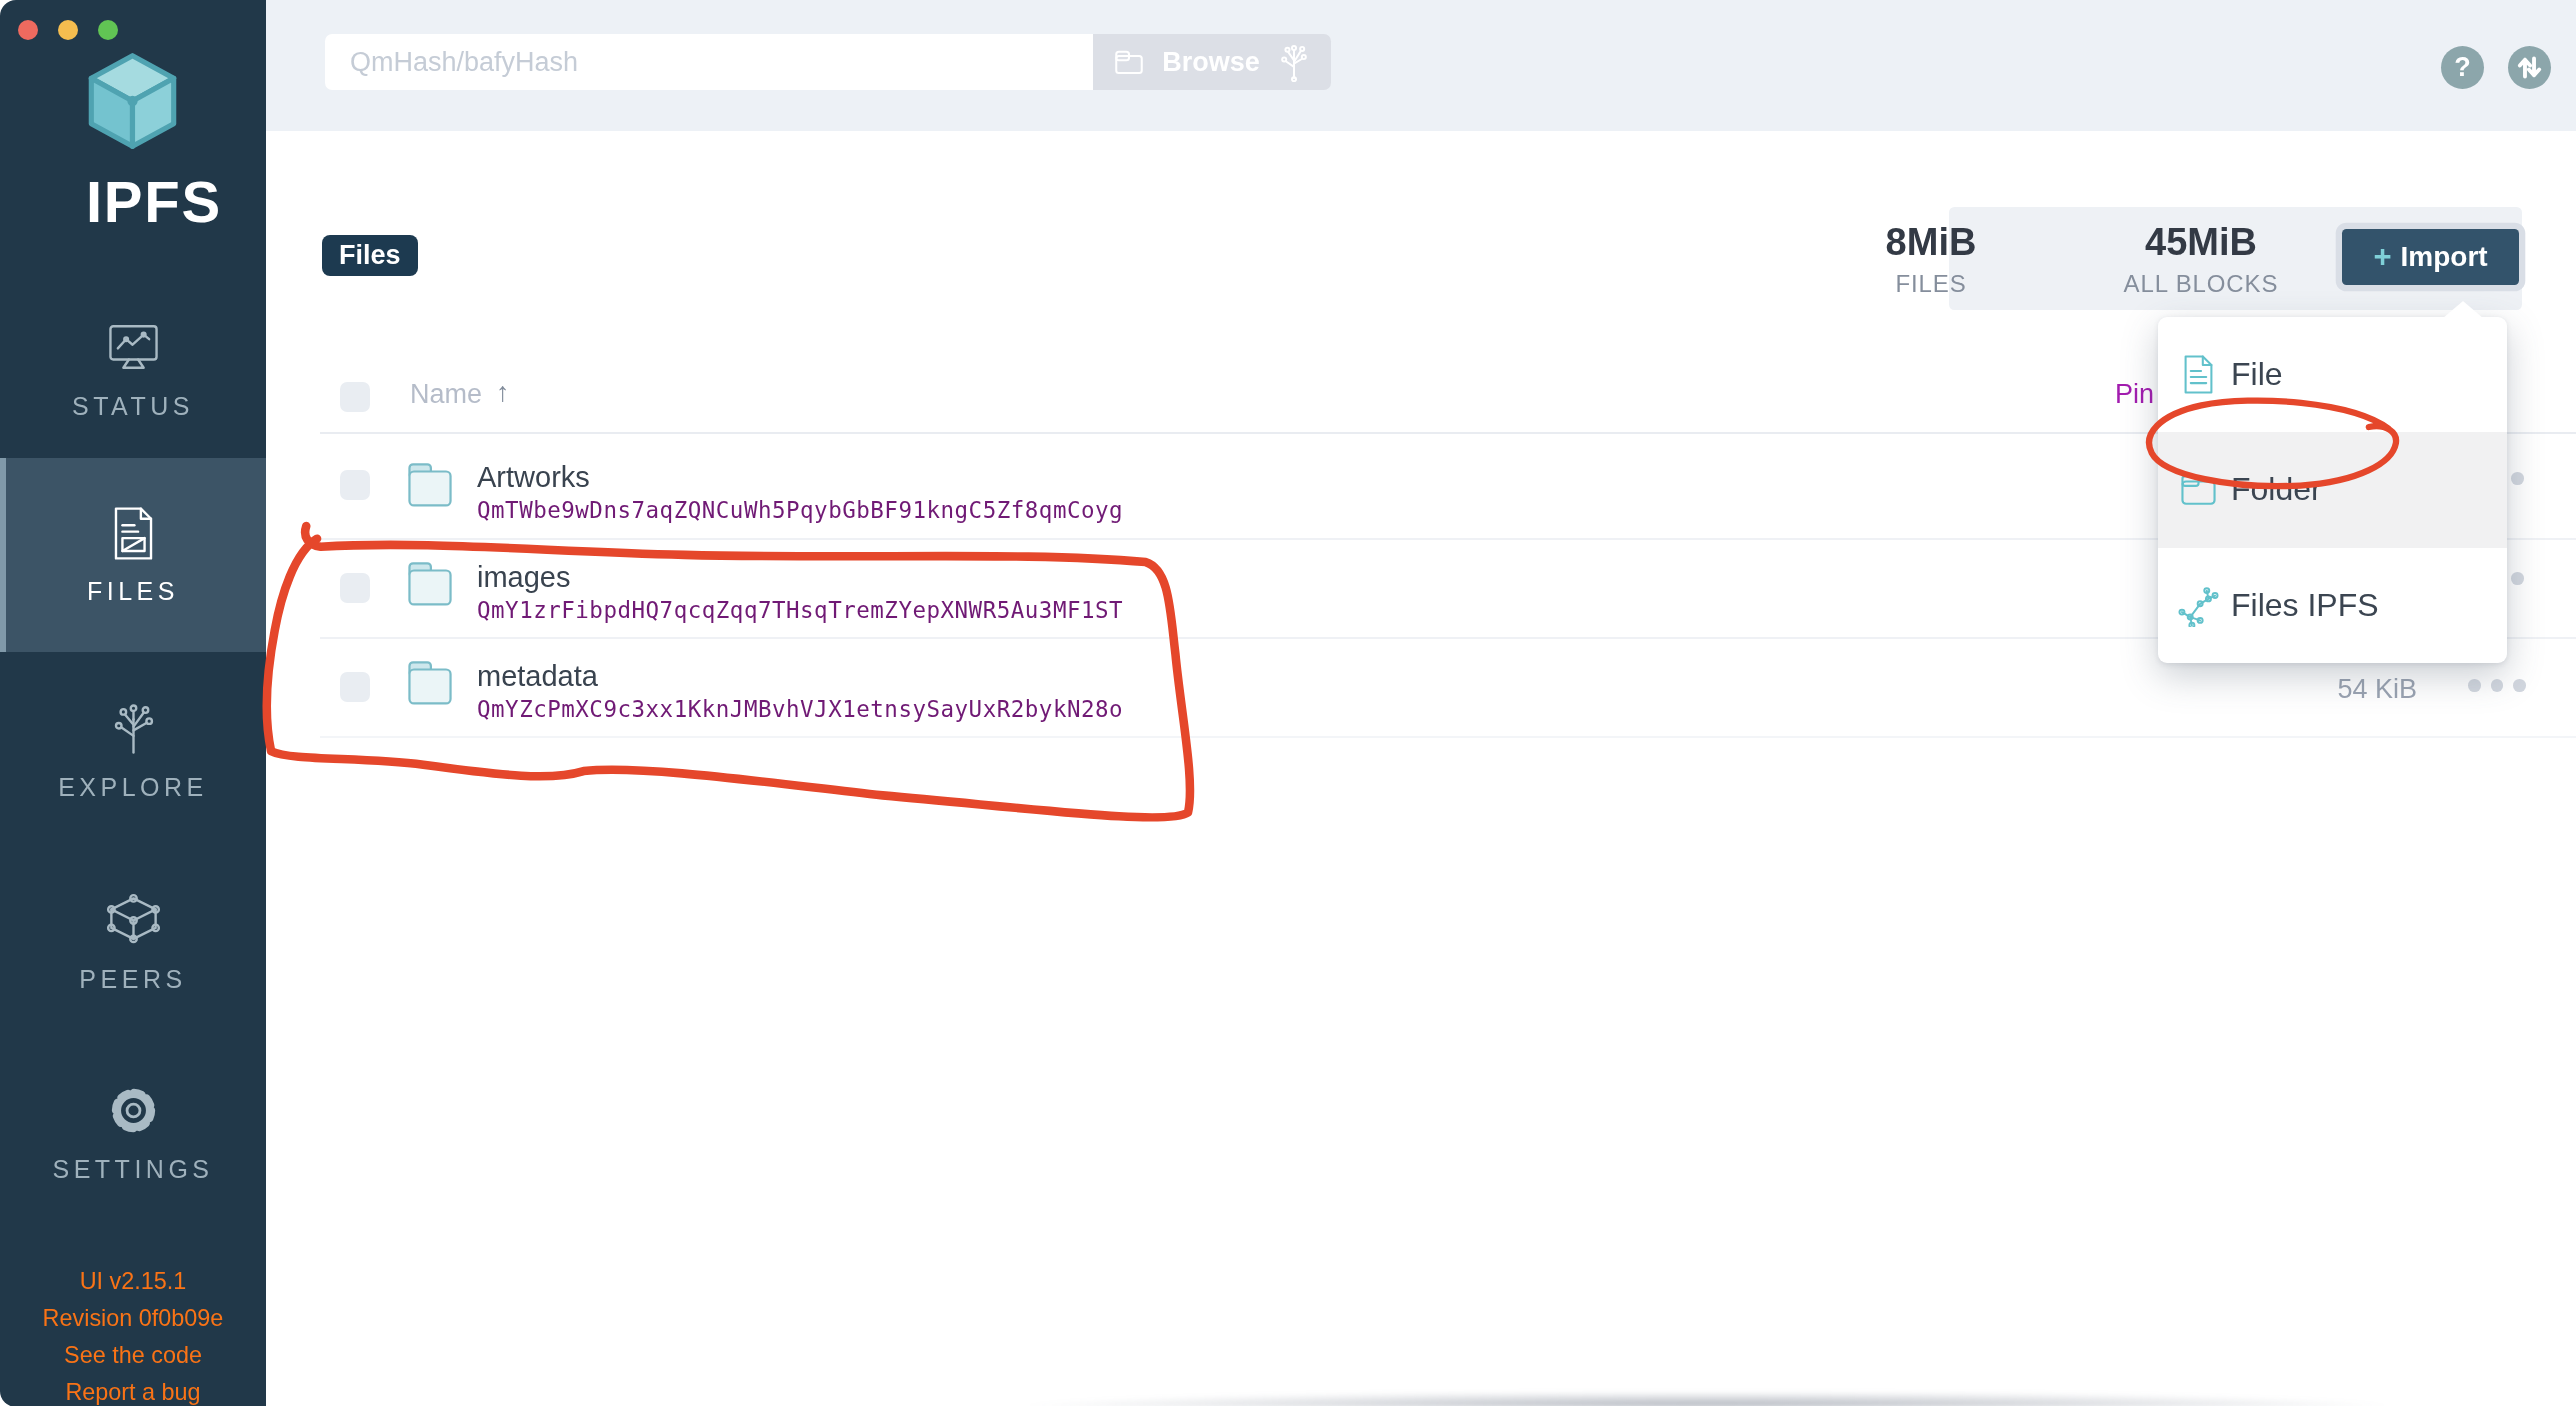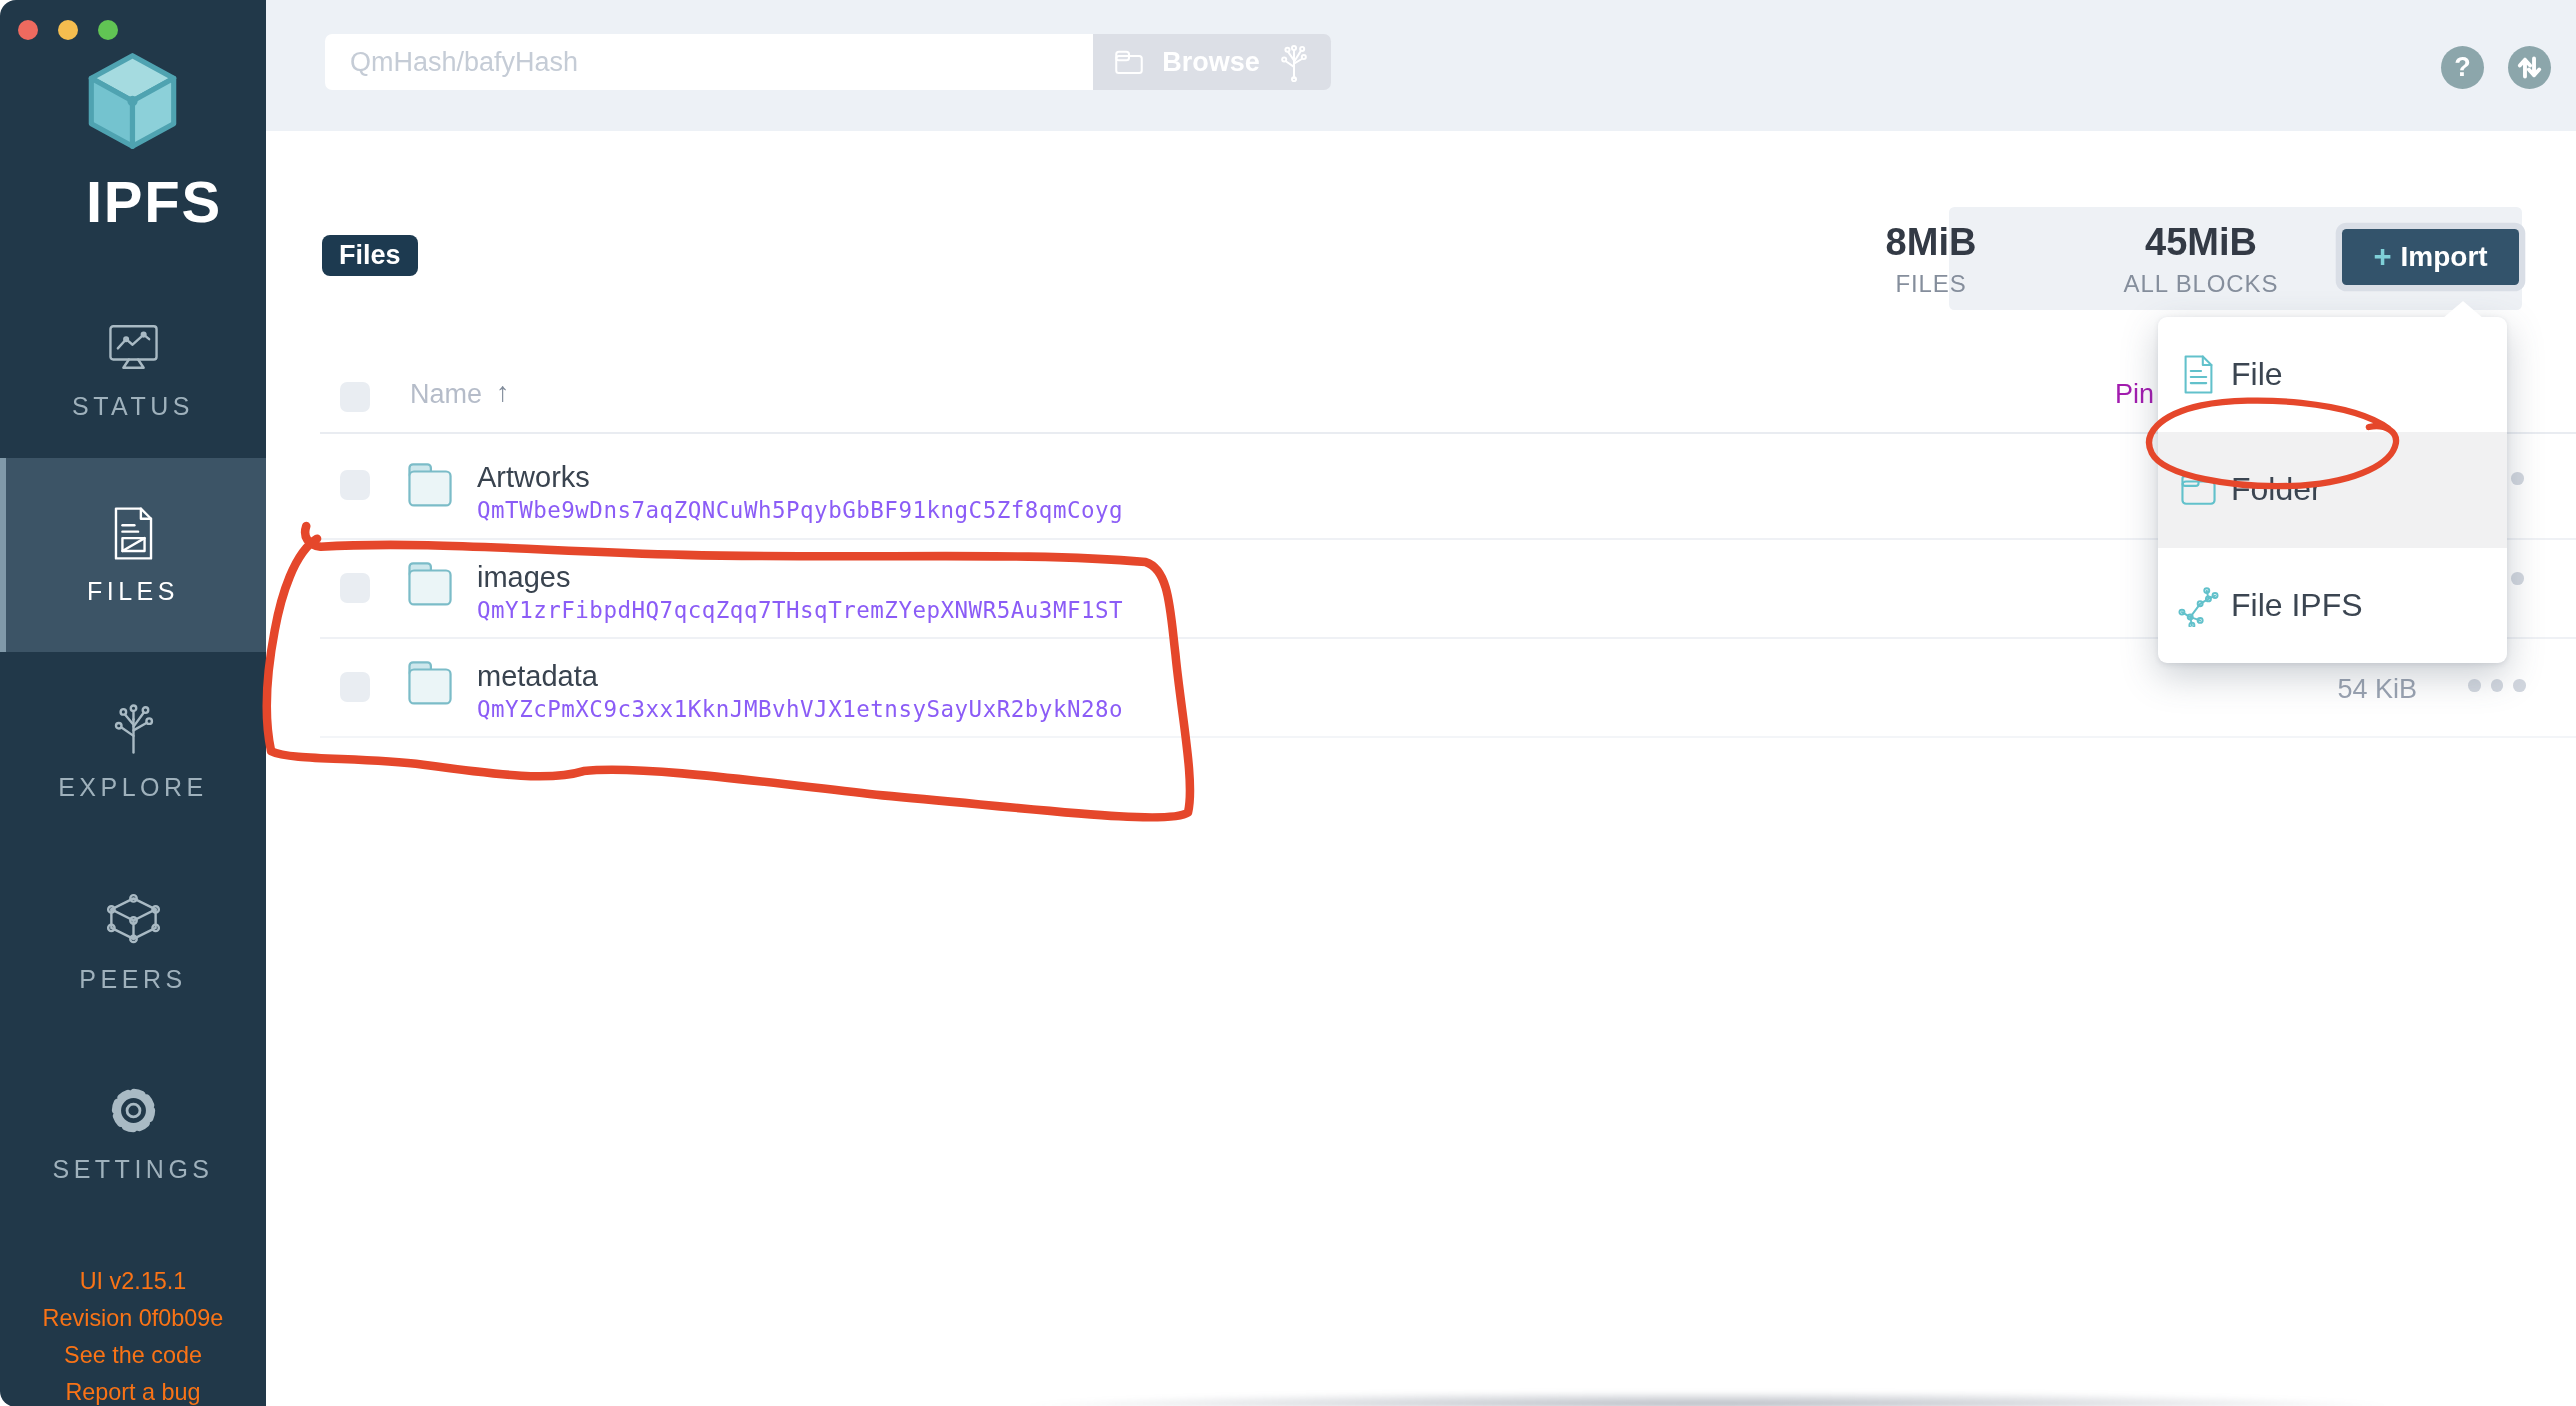--- a/index.html
+++ b/index.html
@@ -60,21 +60,21 @@
   .menu-item-label { font-size:32px; color:#3b4551; }
 
   
   .checkbox { position:absolute; width:30px; height:30px; border-radius:7.2px; background:#e9edf2; cursor:pointer; }
   .hline { position:absolute; left:320px; right:0; height:1.8px; background:#eff1f5; }
   .th-name { position:absolute; left:410px; top:379px; font-size:27px; color:#b5bcc9; cursor:pointer; }
   .th-arrow { position:absolute; left:496px; top:377px; font-size:27px; color:#818c9b; cursor:pointer; }
   .th-pin { position:absolute; left:2115px; top:379px; font-size:27px; color:#a21caf; }
   .row-folder-icon { position:absolute; left:405px; width:50px; height:56px; cursor:pointer; }
   .row-name { position:absolute; left:477px; font-size:29px; font-weight:500; color:#39434f; cursor:pointer; }
-  .row-hash { position:absolute; left:477px; font-family:"DejaVu Sans Mono", monospace; font-size:22.5px; color:#8b5cf6; letter-spacing:0.5px; }
+  .row-hash { position:absolute; left:477px; font-family:"DejaVu Sans Mono", monospace; font-size:22.5px; color:#701a75; letter-spacing:0.5px; }
   .row-size { position:absolute; left:2282px; width:135px; top:674px; text-align:right; font-size:27px; color:#9aa3b1; }
   .dots { position:absolute; display:flex; gap:10px; cursor:pointer; }
   .dots i { width:12.6px; height:12.6px; border-radius:50%; background:#d2d7df; display:block; }
 
   
   .annotations { position:absolute; left:0; top:0; width:2576px; height:1407px; z-index:10; pointer-events:none; }
   .annotations path { fill:none; stroke:#e5472b; stroke-linecap:round; stroke-linejoin:round; }
 
   .bottom-shadow { position:absolute; left:838px; bottom:0; width:1738px; height:14.4px; z-index:11; pointer-events:none;
     background:radial-gradient(ellipse 55% 160% at 50% 100%, rgba(75,85,105,0.45), rgba(75,85,105,0.0) 72%); filter:blur(2.7px); }
@@ -252,21 +252,21 @@
         <path d="M36 18 L34 8 M36 18 L44 14 M36 18 L26 24 L14 40 M14 40 L4 34 M14 40 L16 50 M14 40 L26 44"></path>
         <circle cx="34" cy="8" r="3"></circle>
           <circle cx="44" cy="14" r="3"></circle>
           <circle cx="36" cy="18" r="3"></circle>
         <circle cx="26" cy="24" r="3"></circle>
           <circle cx="14" cy="40" r="3"></circle>
           <circle cx="4" cy="34" r="3"></circle>
         <circle cx="16" cy="50" r="3"></circle>
           <circle cx="26" cy="44" r="3"></circle>
       </svg>
-      <span class="menu-item-label">File IPFS</span>
+      <span class="menu-item-label">Files IPFS</span>
     </div>
   </div>
 
   <div class="checkbox" style="left:340px; top:382px;"></div>
   <div class="th-name">Name</div>
   <div class="th-arrow">↑</div>
   <div class="th-pin">Pin</div>
   <div class="hline" style="top:432px; background:#e9ecf1;"></div>
 
   <div>

